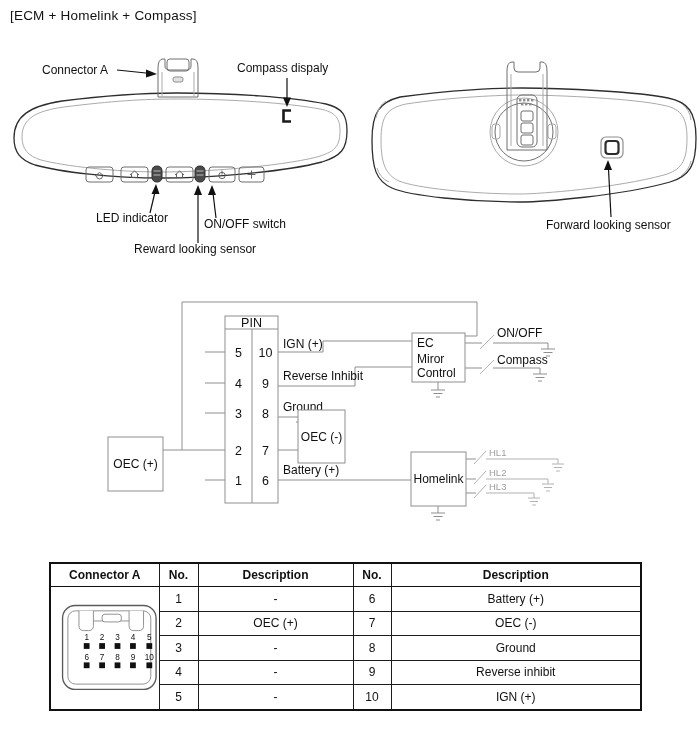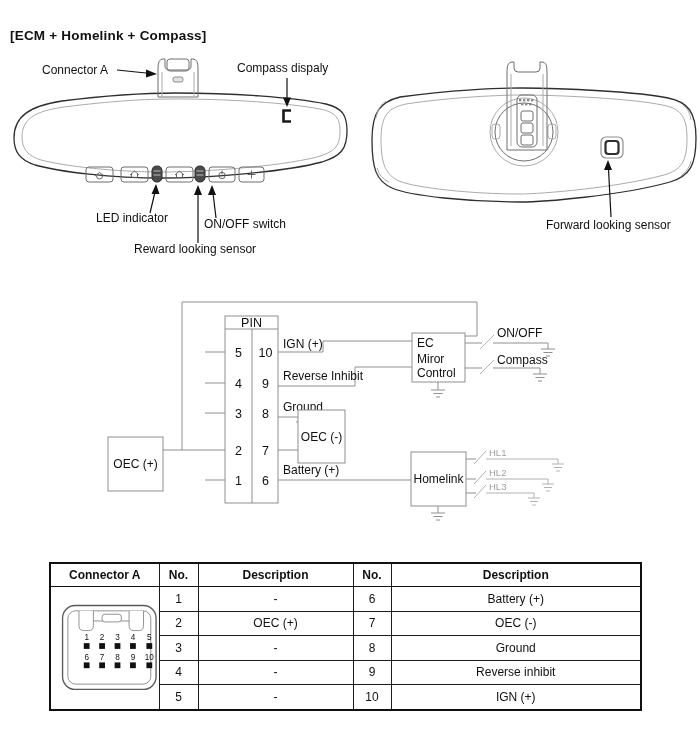--- a/index.html
+++ b/index.html
@@ -1,18 +1,18 @@
 <!DOCTYPE html>
 <html><head>
 <meta charset="utf-8">
 <style>
   html,body{margin:0;padding:0;background:#fff;}
   #page{position:relative;width:700px;height:753px;background:#fff;overflow:hidden;
         font-family:"Liberation Sans", sans-serif;color:#111;}
-  #title{position:absolute;left:10px;top:8px;font-size:13.5px;font-weight:bold;letter-spacing:.2px;margin-top:20px;}
+  #title{position:absolute;left:10px;top:8px;font-size:13.5px;font-weight:normal;letter-spacing:.2px;}
   svg text{font-family:"Liberation Sans", sans-serif;fill:#101010;}
   .callout{font-size:12px;}
   .wlabel{font-size:12px;}
   .pinnum{font-size:12.5px;}
   .hl{font-size:9.5px;fill:#9e9e9e;}
   .wire{stroke:#8f8f8f;stroke-width:1;fill:none;}
   .wirel{stroke:#b2b2b2;stroke-width:1;fill:none;}
   .box{stroke:#8f8f8f;stroke-width:1;fill:#fff;}
   .dark{stroke:#2e2e2e;stroke-width:1.3;fill:none;}
   .mid{stroke:#6f6f6f;stroke-width:1;fill:none;}

